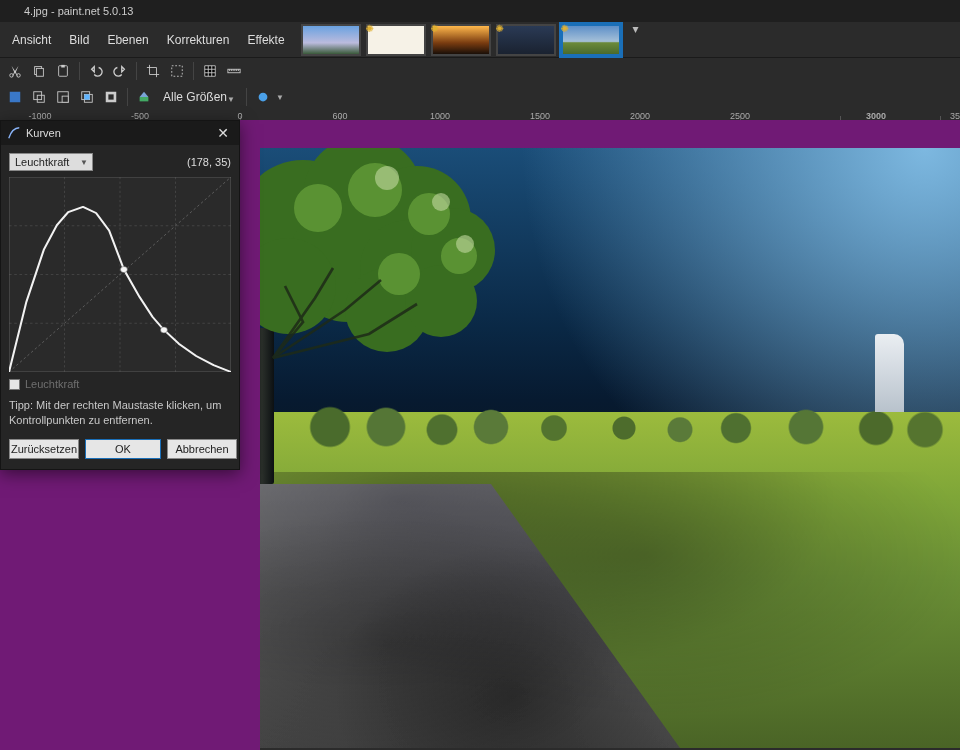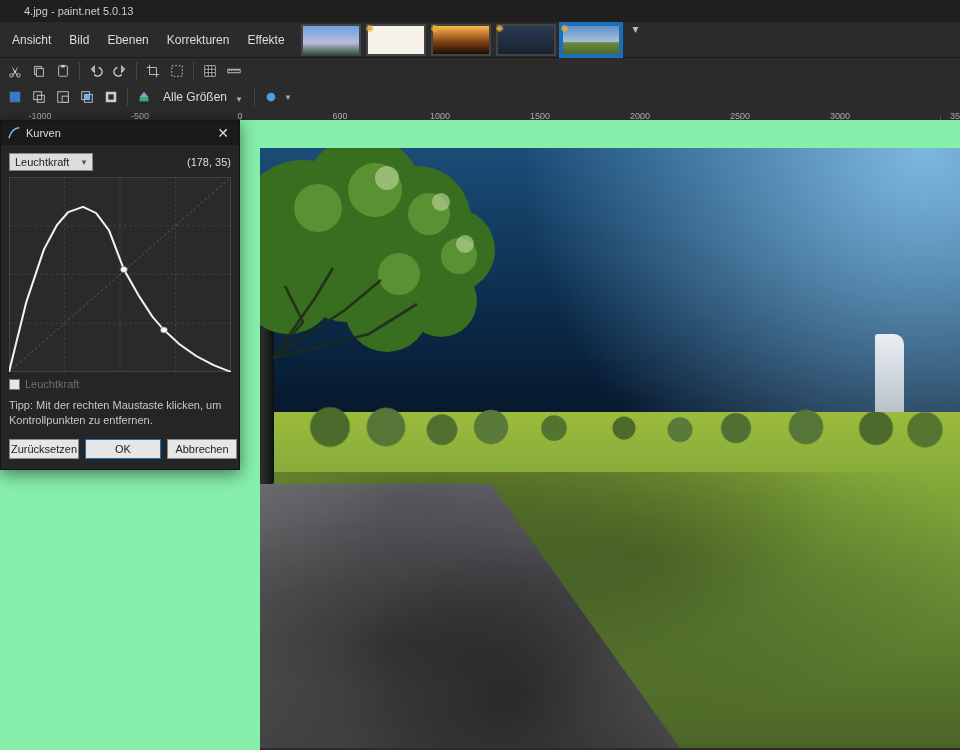--- a/index.html
+++ b/index.html
@@ -22,32 +22,32 @@
   .thumb.dark { background: linear-gradient(to bottom, #2a3a55 0%, #1a2230 100%); }
   .thumb.park { background: linear-gradient(to bottom, #5d8fc8 0%, #a5c0d8 55%, #6b8a3a 60%, #4a6a2d 100%); }
   .menu-plus { width: 14px; height: 14px; color: #bbb; display:flex; align-items:center; justify-content:center; margin-left:4px;}
 
   
   .toolbar { background: #2b2b2b; padding: 2px 4px; display: flex; gap: 2px; align-items: center; }
   .tbtn { width: 22px; height: 22px; display: flex; align-items: center; justify-content: center; color: #ccc; border: 1px solid transparent; }
   .tbtn.glow { color: #5fb4ff; }
   .tbtn svg { width: 14px; height: 14px; }
   .tbsep { width: 1px; height: 18px; background: #444; margin: 0 3px; }
-  .tlabel { padding: 0 6px; display:flex; align-items:flex-end; gap:8px;}
+  .tlabel { padding: 0 6px; display:flex; align-items:flex-end; gap:0;}
   .tlabel .caret { font-size:8px; color:#aaa;}
 
   
   .ruler { height: 20px; background: #2b2b2b; border-bottom:1px solid #1a1a1a; position: relative; overflow: hidden; }
   .ruler .ticks { position: absolute; inset: 0; }
   .ruler .tick { position: absolute; top: 14px; bottom: 0; width: 1px; background: #555; }
   .ruler .tick.major { top: 6px; }
   .ruler .lbl { position: absolute; top: 1px; font-size: 9px; color: #aaa; transform: translateX(-50%); }
 
   
-  .main { position: absolute; top: 120px; left: 0; right: 0; bottom: 0; background: #86efac; }
+  .main { position: absolute; top: 120px; left: 0; right: 0; bottom: 0; background: #701a75; }
 
   
   .canvas-wrap { position: absolute; top: 28px; left: 260px; right: 0; bottom: 0; background: #2b2b2b; overflow: hidden; }
   .canvas { position: absolute; top: 0; left: 0; width: 700px; height: 600px; background:#000; }
   .sky { position:absolute; inset:0; background:
      radial-gradient(circle at 95% 0%, #7db8e0 0%, rgba(125,184,224,0) 45%),
      linear-gradient(to bottom, #1a4d78 0%, #0a2845 30%, #071a30 42%, #081828 48%); }
   .ground { position:absolute; left:0; right:0; top:44%; bottom:0; background:
      linear-gradient(to bottom, #9cbb3d 0%, #7fa638 25%, #6a8f35 50%, #4a6426 100%); }
   .road { position:absolute; left:0; top:56%; width:60%; height:44%; background:
@@ -283,21 +283,21 @@
       <div class="tick" style="left: 680px;"></div>
       <div class="tick" style="left: 700px;"></div>
       <div class="tick" style="left: 720px;"></div>
       <div class="tick major" style="left: 740px;"></div>
       <div class="lbl" style="left: 740px;">2500</div>
       <div class="tick" style="left: 760px;"></div>
       <div class="tick" style="left: 780px;"></div>
       <div class="tick" style="left: 800px;"></div>
       <div class="tick" style="left: 820px;"></div>
       <div class="tick major" style="left: 840px;"></div>
-      <div class="lbl" style="left: 840px;">3000</div>
+      <div class="lbl" style="left: 876px; font-weight: bold;">3000</div>
       <div class="tick" style="left: 860px;"></div>
       <div class="tick" style="left: 880px;"></div>
       <div class="tick" style="left: 900px;"></div>
       <div class="tick" style="left: 920px;"></div>
       <div class="tick major" style="left: 940px;"></div>
       <div class="lbl" style="left: 960px;">3500</div>
     </div>
 </div>
 
 <div class="main">

